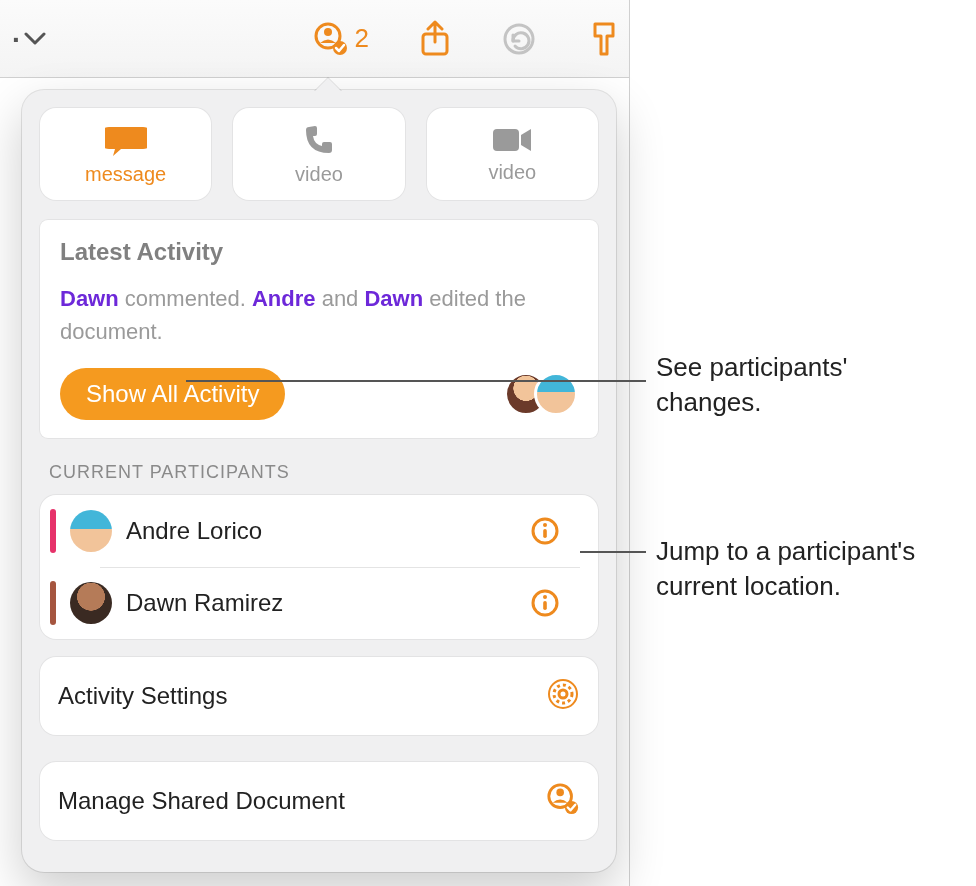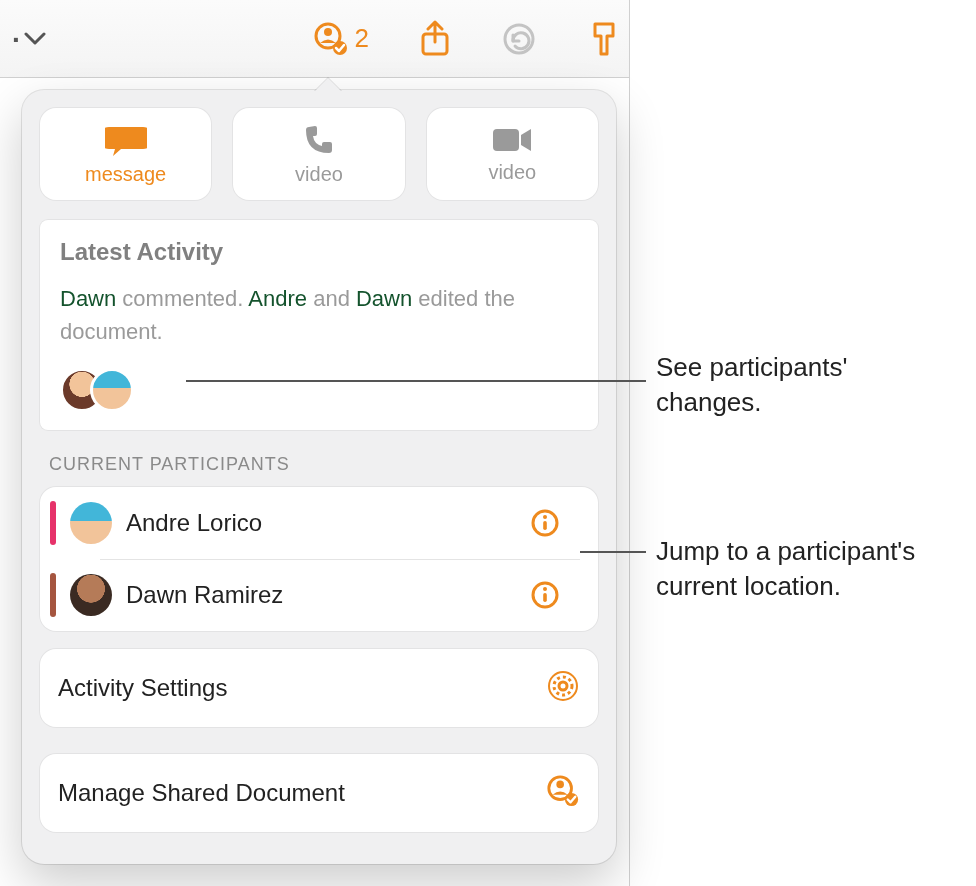--- a/index.html
+++ b/index.html
@@ -111,21 +111,21 @@
     font-size: 24px;
     font-weight:600;
     margin-bottom: 16px;
   }
   .activity-text {
     color:#9a9a9a;
     font-size: 22px;
     line-height: 1.5;
     margin-bottom: 20px;
   }
-  .activity-text b { color:#14532d; font-weight:400; }
+  .activity-text b { color:#6d28d9; font-weight:700; }
   .activity-row {
     display:flex;
     align-items:center;
     justify-content:space-between;
   }
   .pill {
     background:#f59a1f;
     color:#fff;
     font-size:24px;
     font-weight:500;
@@ -278,20 +278,21 @@
       <span>video</span>
     </div>
   </div>
 
   <div class="card">
     <div class="latest-title">Latest Activity</div>
     <div class="activity-text">
       <b>Dawn</b><span> commented. </span><b>Andre</b><span> and </span><b>Dawn</b><span> edited the document.</span>
     </div>
     <div class="activity-row">
+      <button class="pill">Show All Activity</button>
       <div class="avatar-stack">
         <div class="avatar" style="background:radial-gradient(circle at 50% 35%, #f2c49a 40%, #6b3a2a 41%);"></div>
         <div class="avatar" style="background:linear-gradient(#42b6d9 45%, #f2c49a 46%);"></div>
       </div>
     </div>
   </div>
 
   <div class="section-label">CURRENT PARTICIPANTS</div>
 
   <div class="list">

